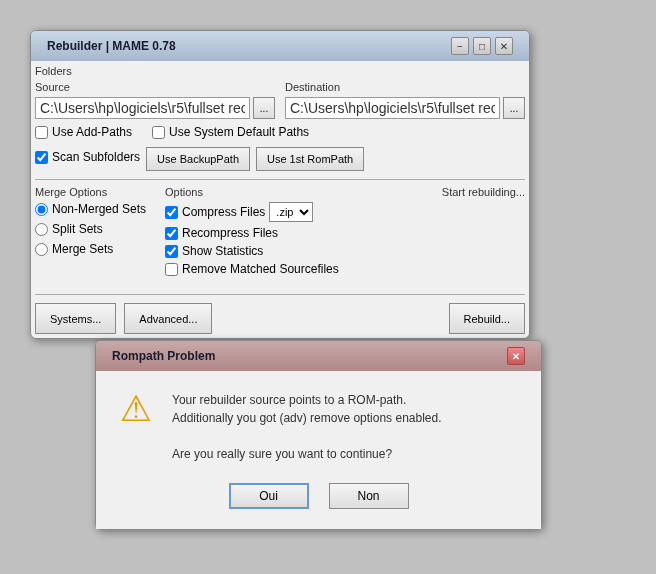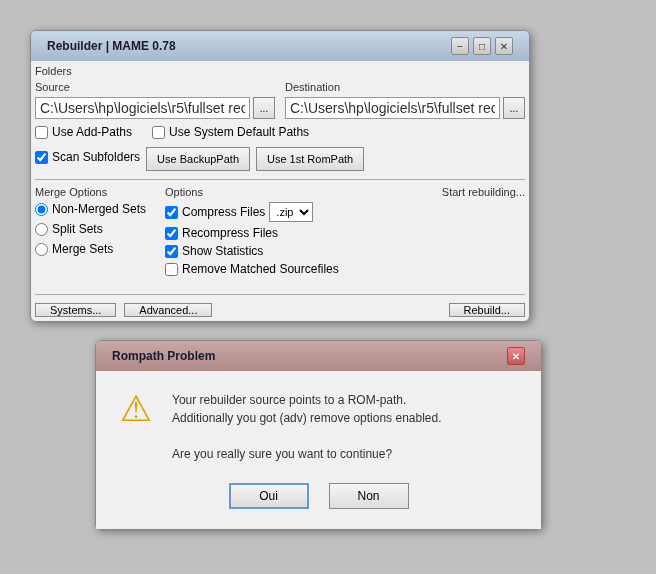--- a/index.html
+++ b/index.html
@@ -196,21 +196,21 @@
 
     .action-buttons {
       display: flex;
       gap: 8px;
       margin-top: 14px;
       padding-top: 8px;
       border-top: 1px solid #aaa;
     }
 
     .action-btn {
-      height: 14px;
+      height: 31px;
       padding: 0 14px;
       border: 1px solid #888;
       background: linear-gradient(to bottom, #f5f5f5, #ddd);
       cursor: pointer;
       font-size: 11px;
     }
 
     .rebuild-btn {
       margin-left: auto;
     }

